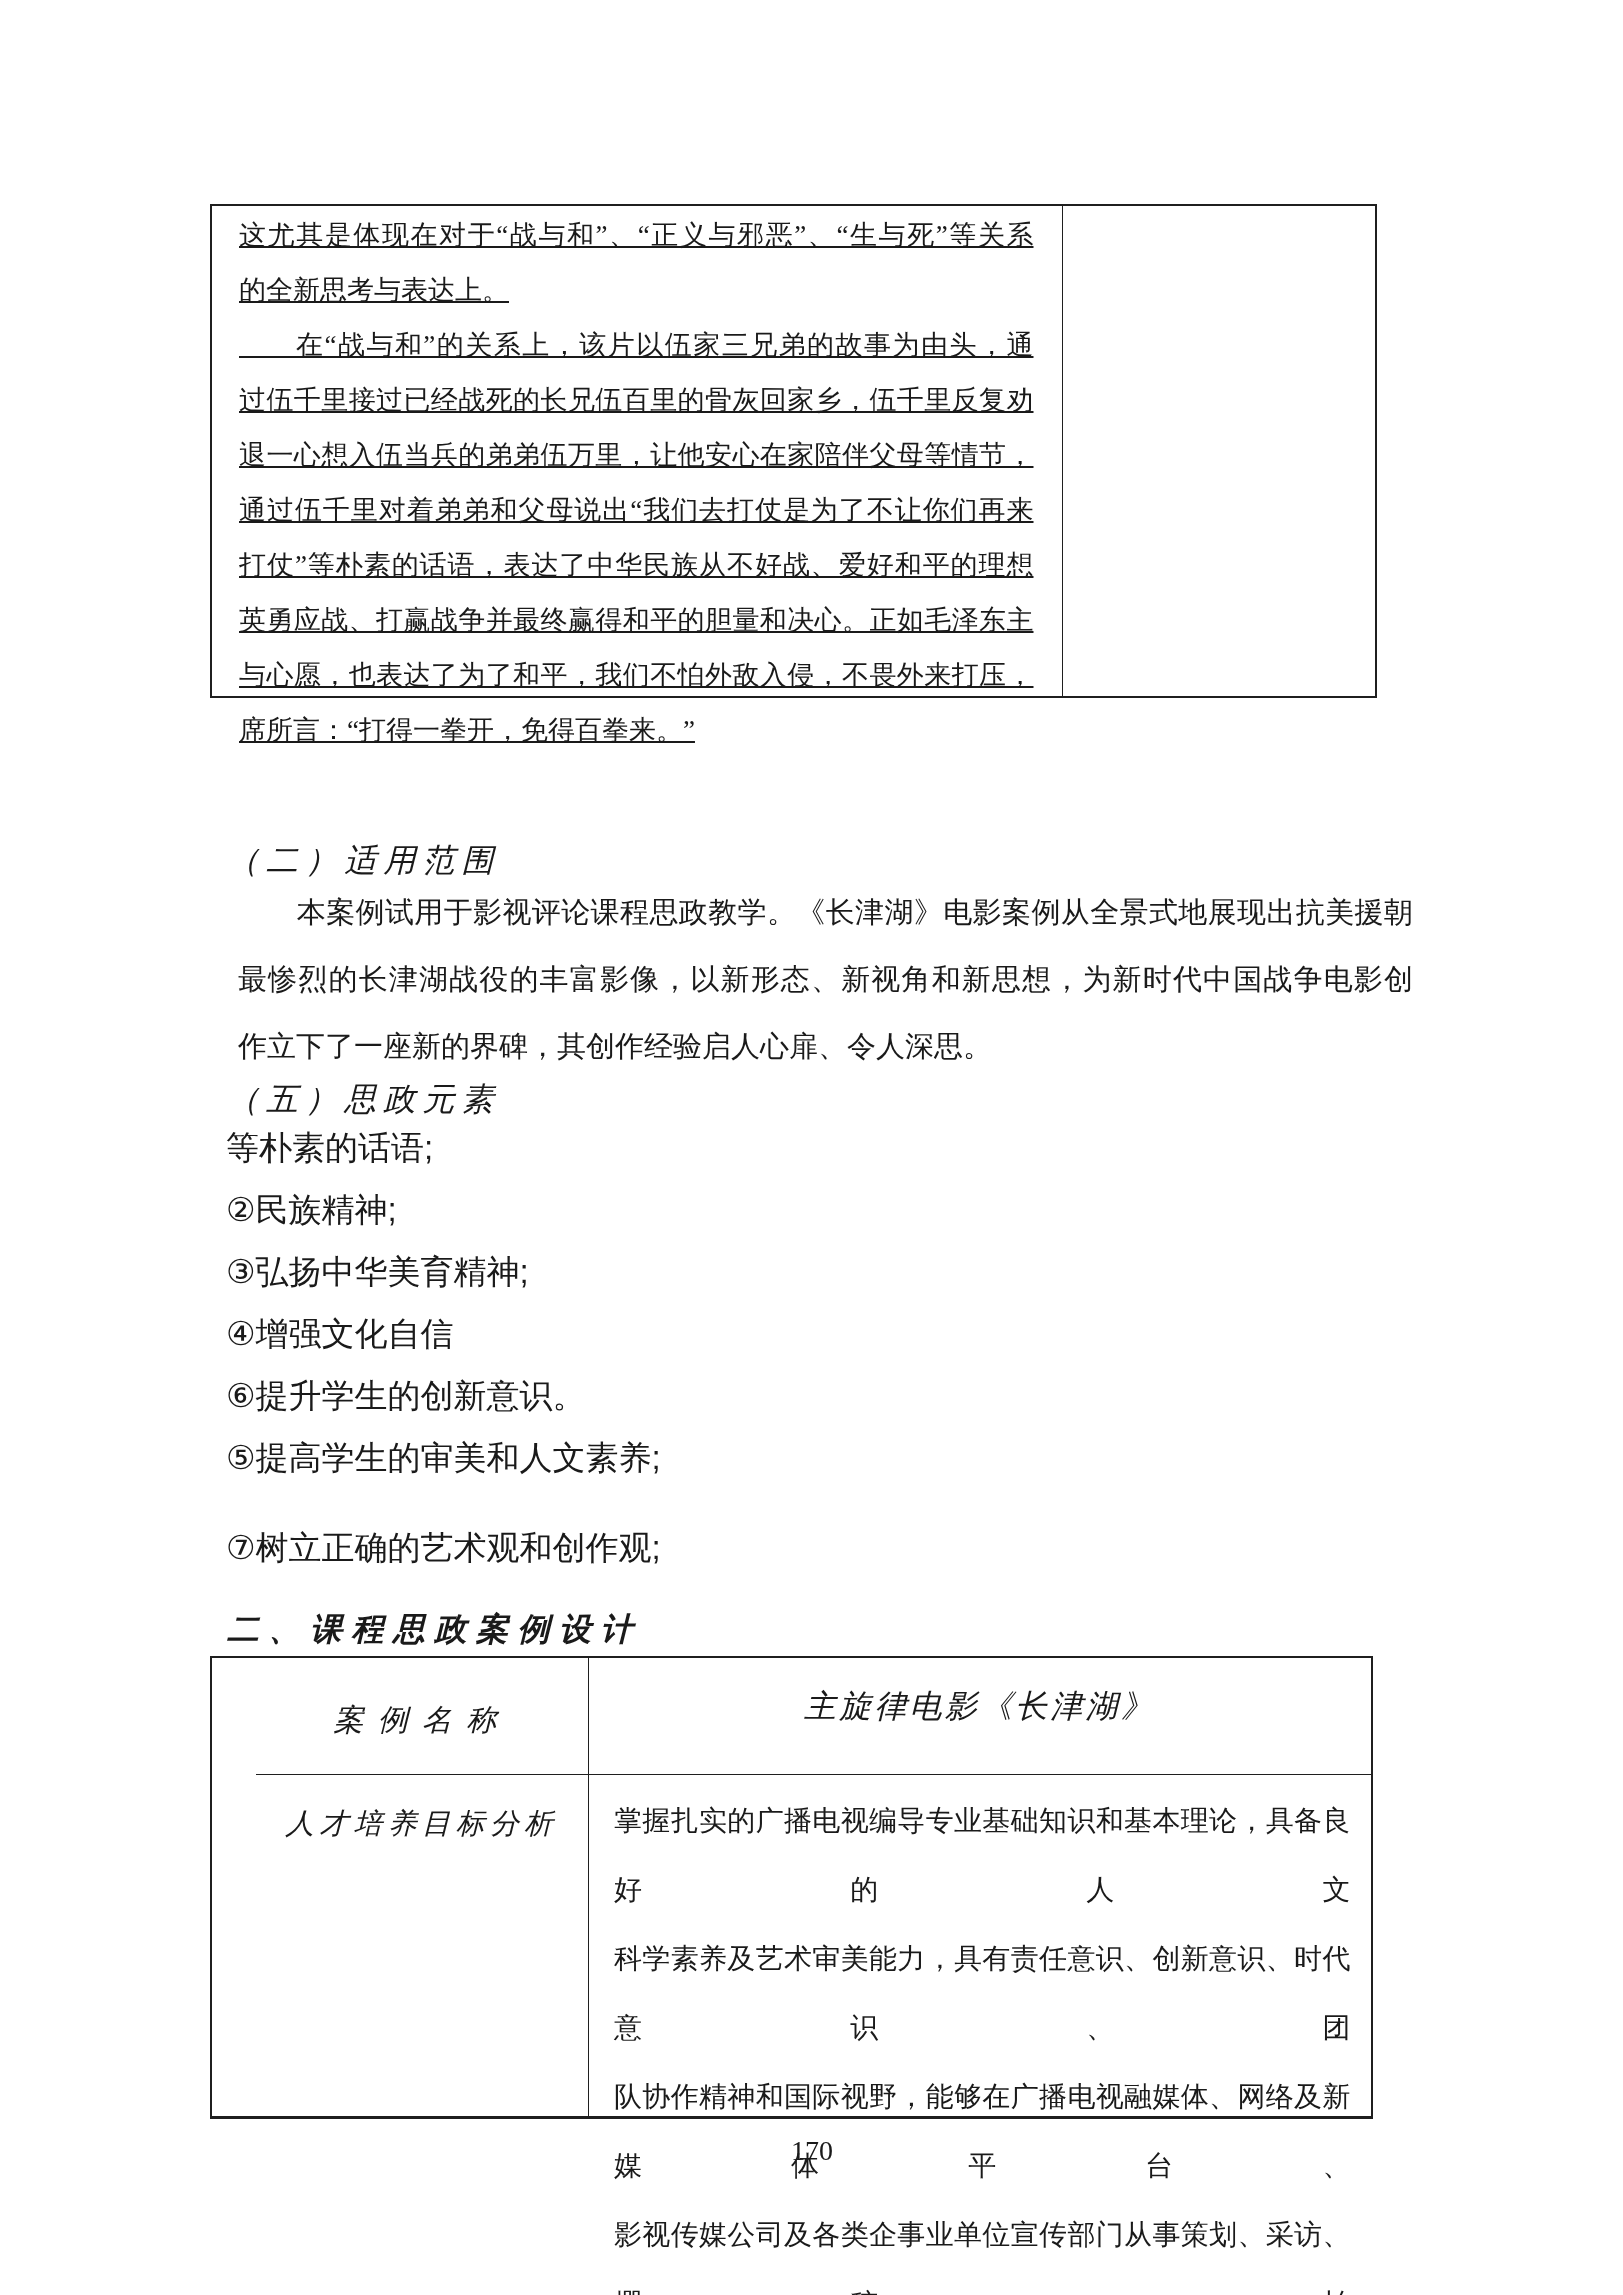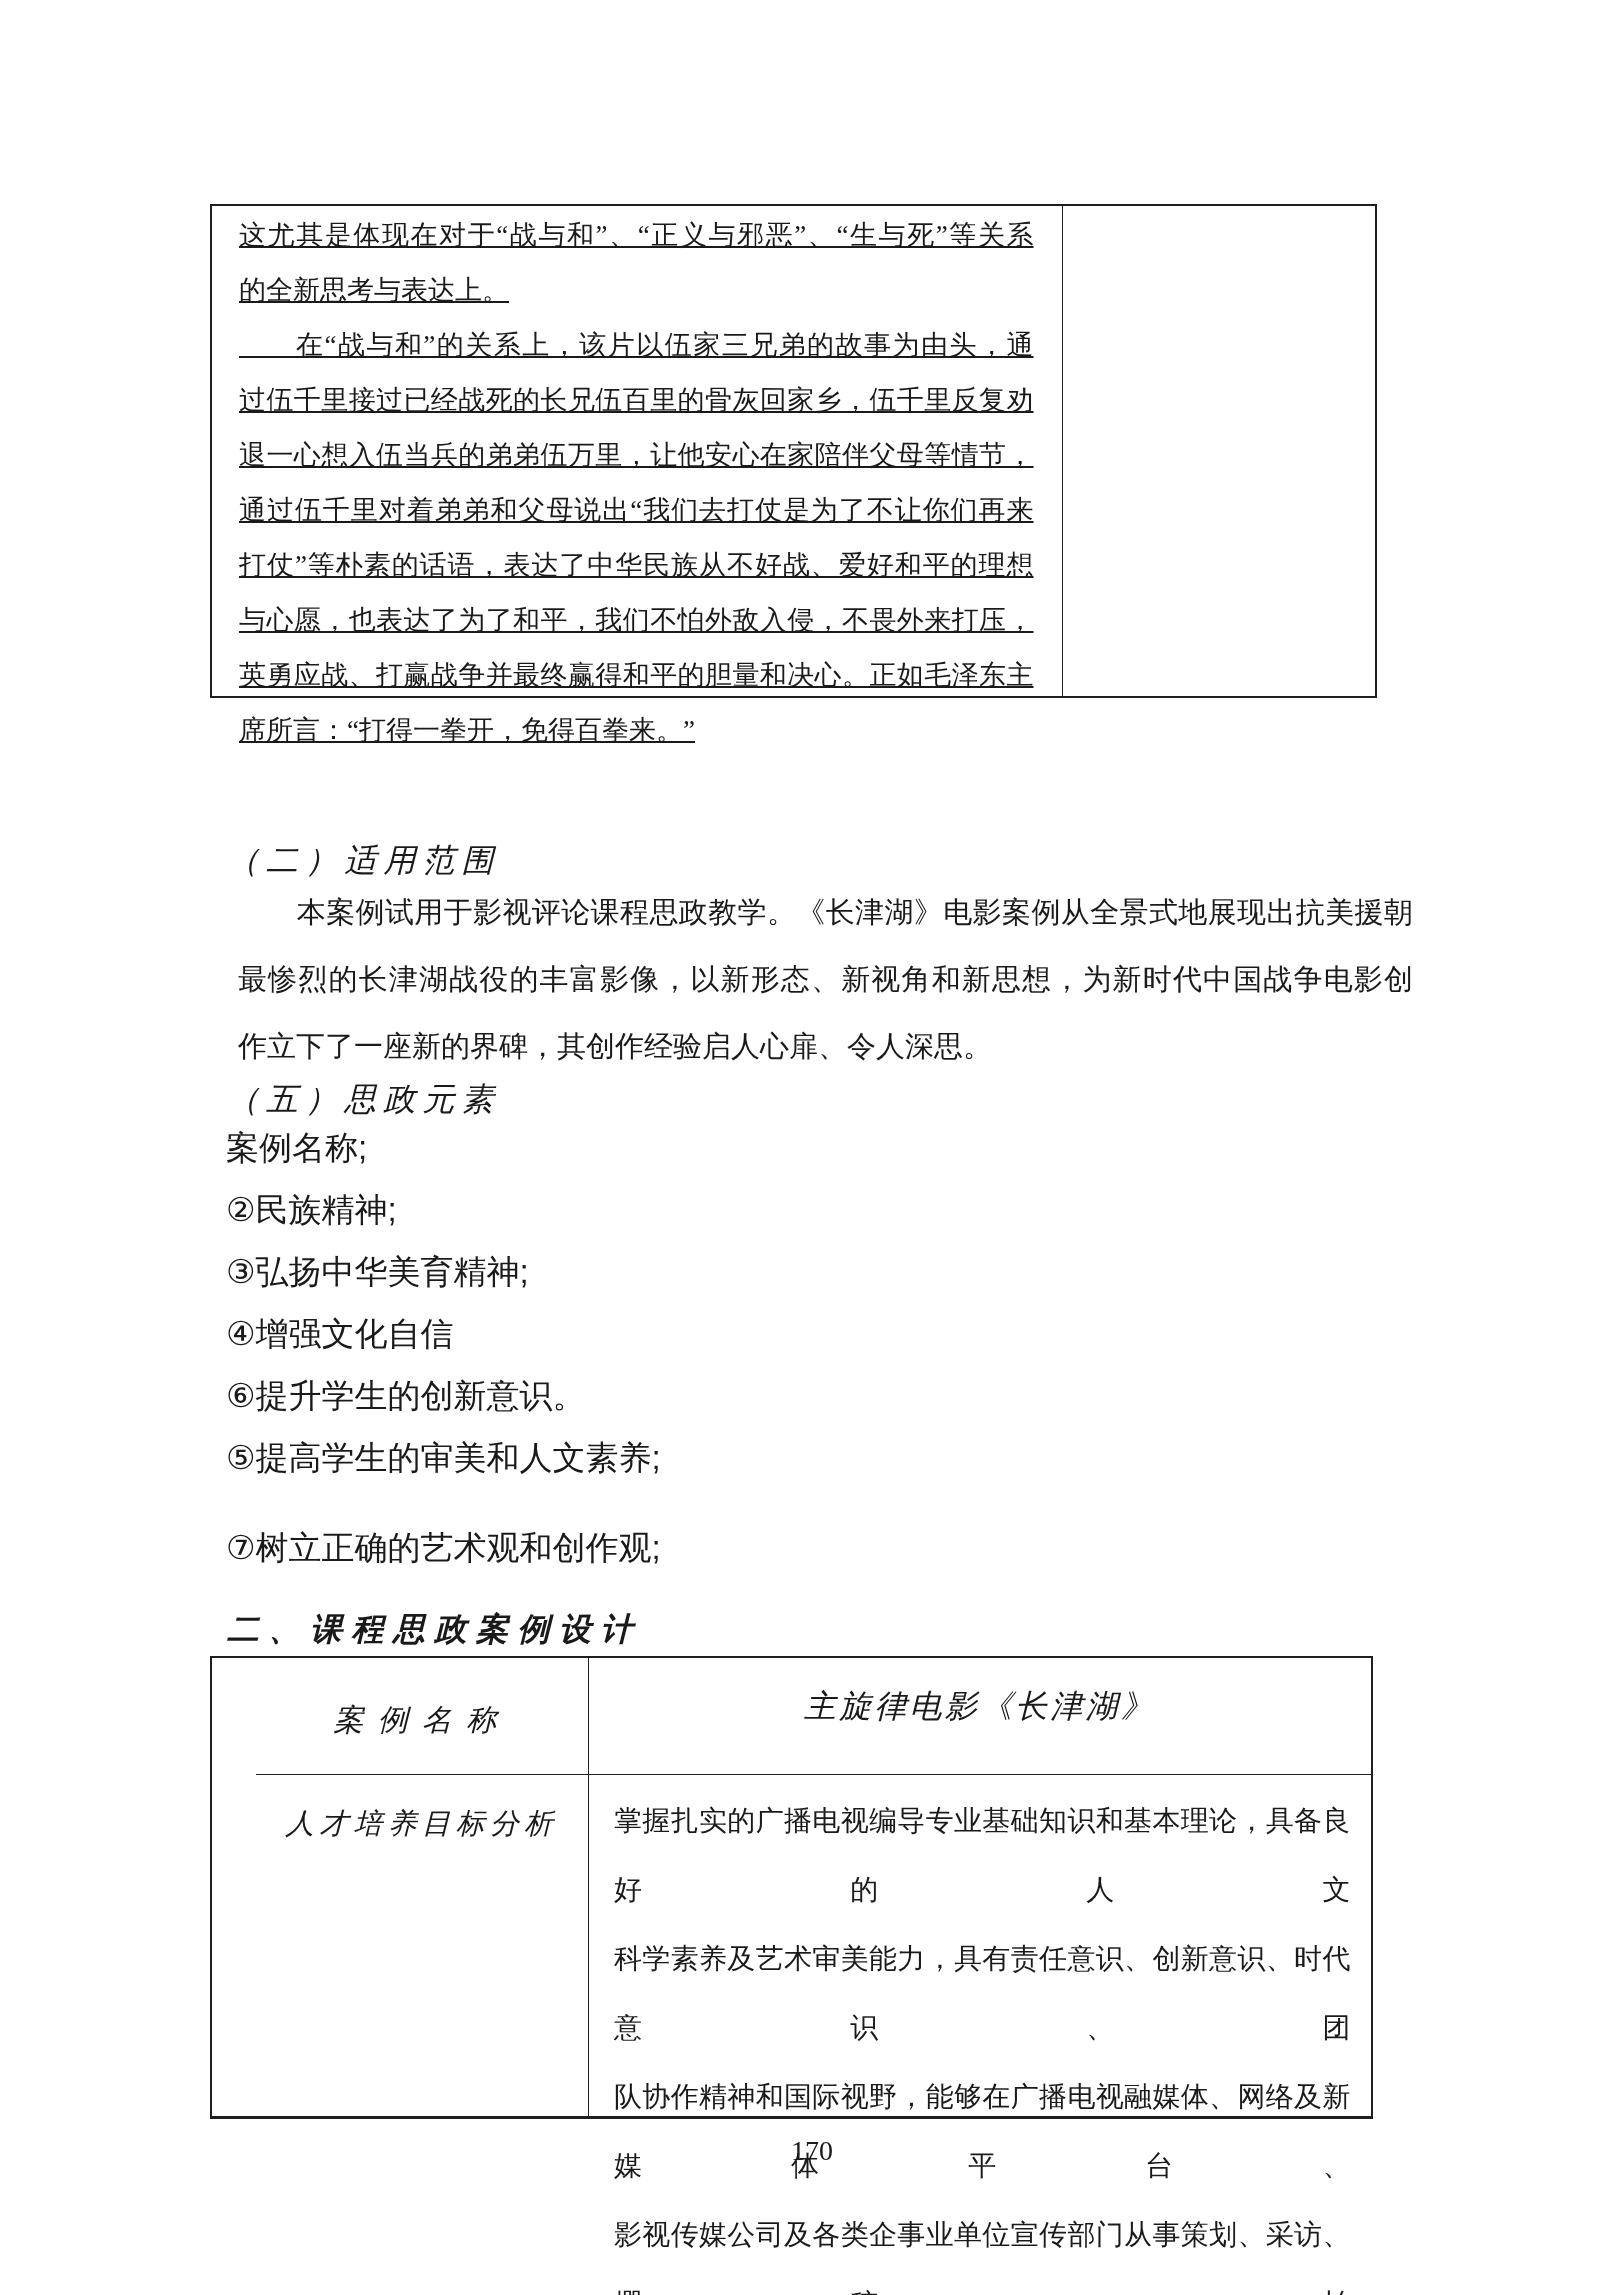--- a/index.html
+++ b/index.html
@@ -126,39 +126,39 @@
 
 <div class="tbl-top">
   <div class="tt-left serif" id="tt-lines">
       <div class="tt-line">这尤其是体现在对于“战与和”、“正义与邪恶”、“生与死”等关系</div>
       <div class="tt-line nofill">的全新思考与表达上。</div>
       <div class="tt-line">　　在“战与和”的关系上，该片以伍家三兄弟的故事为由头，通</div>
       <div class="tt-line">过伍千里接过已经战死的长兄伍百里的骨灰回家乡，伍千里反复劝</div>
       <div class="tt-line">退一心想入伍当兵的弟弟伍万里，让他安心在家陪伴父母等情节，</div>
       <div class="tt-line">通过伍千里对着弟弟和父母说出“我们去打仗是为了不让你们再来</div>
       <div class="tt-line">打仗”等朴素的话语，表达了中华民族从不好战、爱好和平的理想</div>
+      <div class="tt-line">英勇应战、打赢战争并最终赢得和平的胆量和决心。正如毛泽东主</div>
       <div class="tt-line">与心愿，也表达了为了和平，我们不怕外敌入侵，不畏外来打压，</div>
-      <div class="tt-line">英勇应战、打赢战争并最终赢得和平的胆量和决心。正如毛泽东主</div>
       <div class="tt-line nofill">席所言：“打得一拳开，免得百拳来。”</div>
     </div>
   <div class="tt-right"></div>
 </div>
 
 <div class="heading kai" id="h-scope">（二）适用范围</div>
 
 <div id="para-scope">
     <div class="p2-line">　　本案例试用于影视评论课程思政教学。《长津湖》电影案例从全景式地展现出抗美援朝</div>
     <div class="p2-line">最惨烈的长津湖战役的丰富影像，以新形态、新视角和新思想，为新时代中国战争电影创</div>
     <div class="p2-line nofill">作立下了一座新的界碑，其创作经验启人心扉、令人深思。</div>
   </div>
 
 <div class="heading kai" id="h-elements">（五）思政元素</div>
 
 <div id="elements-list">
-    <div class="li-line">案例名称;</div>
+    <div class="li-line">等朴素的话语;</div>
     <div class="li-line">②民族精神;</div>
     <div class="li-line">③弘扬中华美育精神;</div>
     <div class="li-line">④增强文化自信</div>
     <div class="li-line">⑥提升学生的创新意识。</div>
     <div class="li-line">⑤提高学生的审美和人文素养;</div>
   </div>
 
 <div id="element-7" class="sans">⑦树立正确的艺术观和创作观;</div>
 
 <div class="heading kai" id="h-design">二、课程思政案例设计</div>

